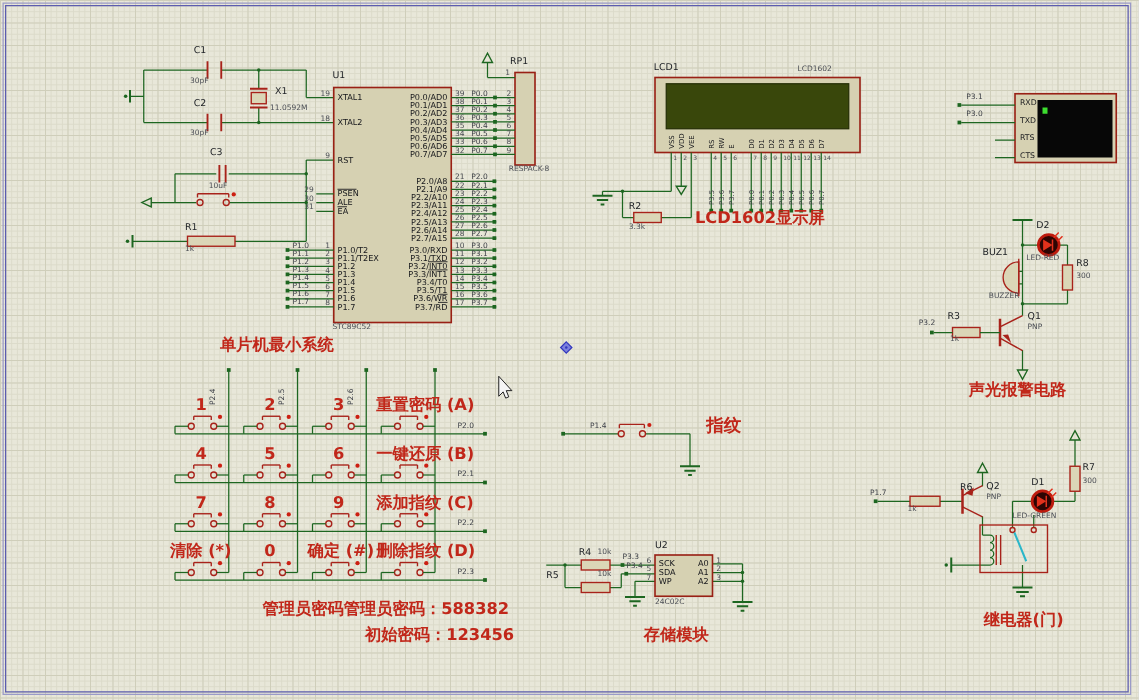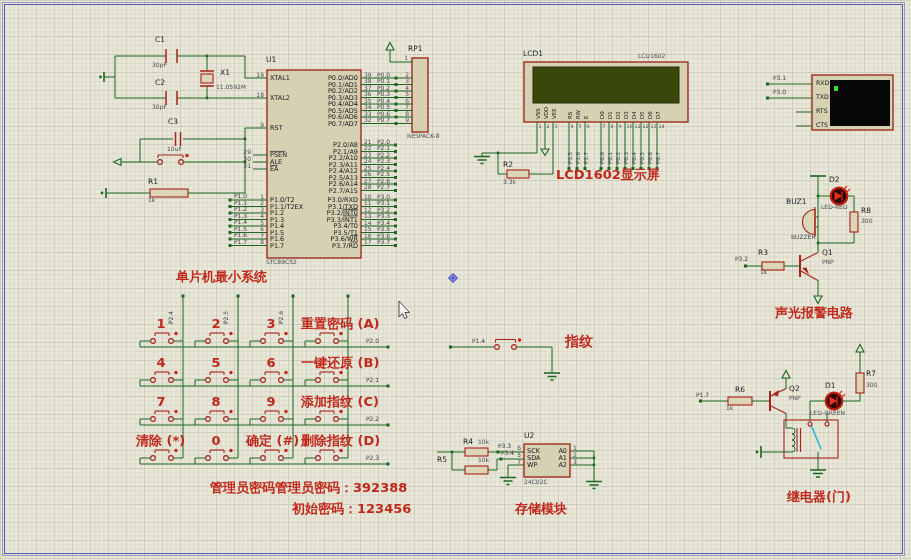--- a/index.html
+++ b/index.html
@@ -704,21 +704,21 @@
   <span class="lbl val" style="left:791px;top:234px">BUZZER</span>
   <span class="lbl ref" style="left:822px;top:249px">Q1</span>
   <span class="lbl val" style="left:822px;top:259px">PNP</span>
   <span class="lbl ref" style="left:758px;top:249px">R3</span>
   <span class="lbl val" style="left:760px;top:269px">1k</span>
   <span class="lbl net" style="left:735px;top:256px">P3.2</span>
   <span class="lbl cjk" style="left:775px;top:306px">声光报警电路</span>
 
   <span class="lbl ref" style="left:789px;top:385px">Q2</span>
   <span class="lbl val" style="left:789px;top:395px">PNP</span>
-  <span class="lbl ref" style="left:735px;top:386px">R6</span>
+  <span class="lbl ref" style="left:768px;top:386px">R6</span>
   <span class="lbl val" style="left:726px;top:405px">1k</span>
   <span class="lbl net" style="left:696px;top:392px">P1.7</span>
   <span class="lbl ref" style="left:825px;top:382px">D1</span>
   <span class="lbl val" style="left:810px;top:410px">LED-GREEN</span>
   <span class="lbl ref" style="left:866px;top:370px">R7</span>
   <span class="lbl val" style="left:866px;top:382px">300</span>
   <span class="lbl cjk" style="left:787px;top:490px">继电器(门)</span>
 
   <span class="lbl ref" style="left:463px;top:438px">R4</span>
   <span class="lbl val" style="left:478px;top:439px">10k</span>
@@ -734,16 +734,16 @@
   <span class="lbl cjk cjk14" style="left:565px;top:334px">指纹</span>
 
   <span class="lbl net" style="left:366px;top:338px">P2.0</span>
   <span class="lbl net" style="left:366px;top:377px">P2.1</span>
   <span class="lbl net" style="left:366px;top:416px">P2.2</span>
   <span class="lbl net" style="left:366px;top:455px">P2.3</span>
   <span class="vnet" style="left:174px;top:317px">P2.4</span>
   <span class="vnet" style="left:229px;top:317px">P2.5</span>
   <span class="vnet" style="left:284px;top:317px">P2.6</span>
   <span class="lbl cjk" style="left:210px;top:481px">管理员密码</span>
-  <span class="lbl cjk" style="left:275px;top:481px">管理员密码：392388</span>
+  <span class="lbl cjk" style="left:275px;top:481px">管理员密码：588382</span>
   <span class="lbl cjk" style="left:292px;top:502px">初始密码：123456</span>
 </div>
 </div>
 
 </body></html>

